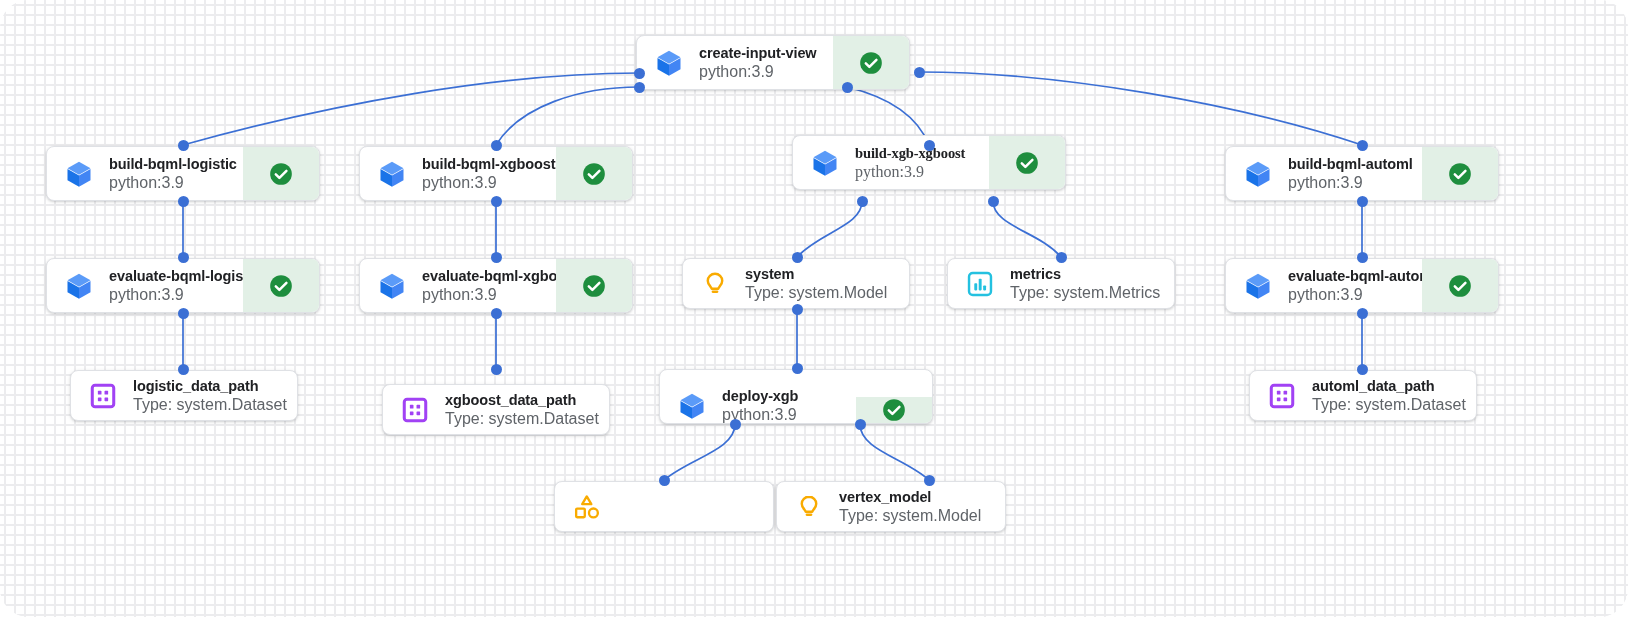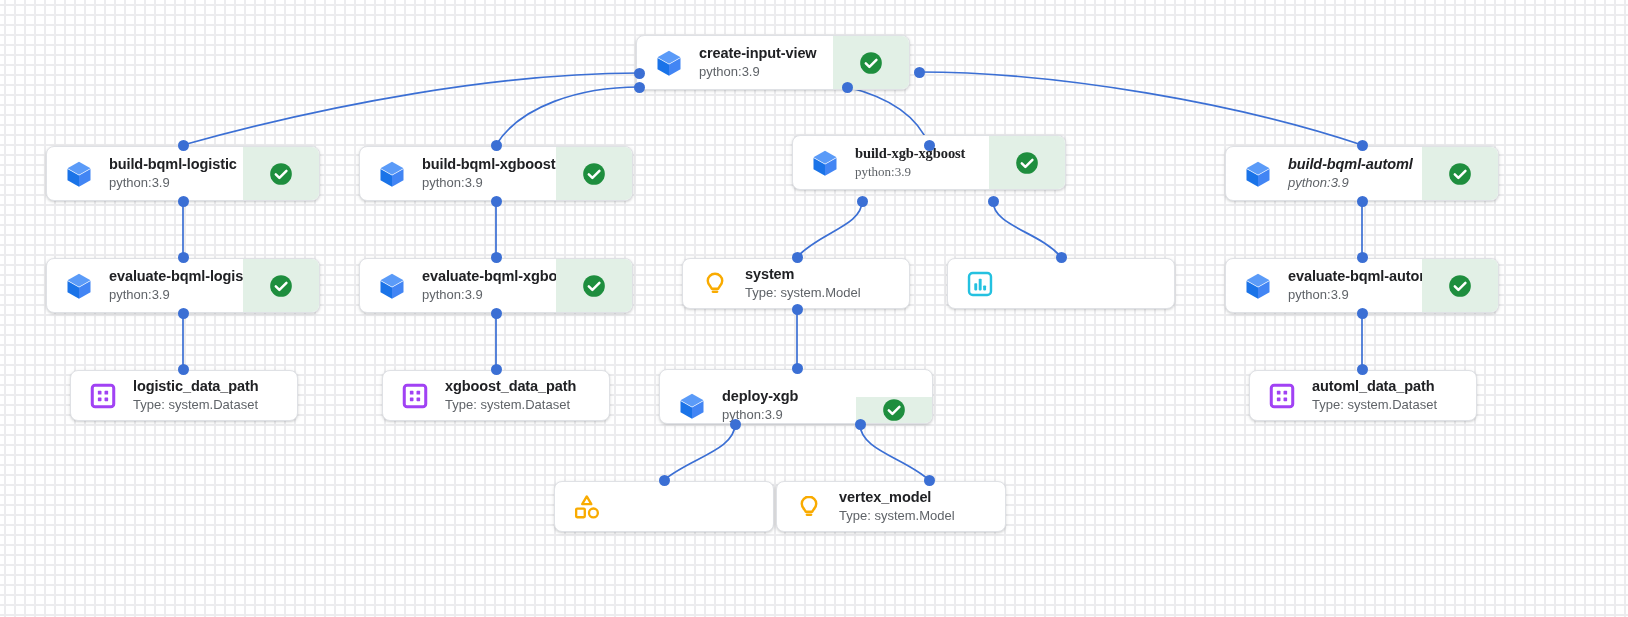--- a/index.html
+++ b/index.html
@@ -12,20 +12,21 @@
     width: 1628px;
     height: 617px;
     overflow: hidden;
     background-color: #ffffff;
     background-image:
       linear-gradient(to right, #dcdde1 1.6px, transparent 1.6px),
       linear-gradient(to bottom, #dcdde1 1.6px, transparent 1.6px);
     background-size: 10px 10px;
     background-position: 4px 4px;
     font-family: "Liberation Sans", sans-serif;
+    border-radius: 29px;
     -webkit-font-smoothing: antialiased;
   }
   
   #grid-veil {
     position: absolute;
     inset: 0;
     background: rgba(255,255,255,0.45);
     pointer-events: none;
   }
   #edge-layer {
@@ -70,21 +71,21 @@
   }
   .node-title {
     font-size: 14.5px;
     font-weight: bold;
     color: #202124;
     line-height: 17px;
     letter-spacing: -0.1px;
     white-space: nowrap;
   }
   .node-sub {
-    font-size: 13px;
+    font-size: 16px;
     color: #5f6368;
     line-height: 16px;
     margin-top: 2px;
     white-space: nowrap;
   }
   .status-panel {
     flex: 0 0 auto;
     width: 76px;
     background: #e2f0e6;
     display: flex;
@@ -210,21 +211,21 @@
         </div>
         <div class="status-panel">
           <span>
             <svg width="26" height="26" viewBox="0 0 24 24" aria-hidden="true">
               <circle cx="12" cy="12" r="10" fill="#1e8e3e"></circle>
               <path d="M7.2 12.3 10.5 15.6 17 9.1" fill="none" stroke="#ffffff" stroke-width="2.3" stroke-linecap="round" stroke-linejoin="round"></path>
             </svg>
           </span>
         </div>
       </div>
-      <div class="node" style="left: 1225px; top: 146px; width: 274px; height: 55px; font-style: italic;">
+      <div class="node" style="left: 1225px; top: 146px; width: 274px; height: 55px;">
         <div class="node-body">
           <span class="node-icon">
             <svg width="30" height="30" viewBox="0 0 24 24" aria-hidden="true">
               <path d="M12 2.2 21.2 7.4 12 12.6 2.8 7.4z" fill="#5b9bf8"></path>
               <path d="M2.8 7.9 12 13.1v9.1L2.8 17z" fill="#1a73e8"></path>
               <path d="M21.2 7.9 12 13.1v9.1L21.2 17z" fill="#4285f4"></path>
             </svg>
           </span>
           <div class="node-text">
             <div class="node-title">build-bqml-automl</div>
@@ -303,20 +304,24 @@
       <div class="node" style="left: 947px; top: 258px; width: 228px; height: 51px;">
         <div class="node-body">
           <span class="node-icon">
             <svg width="28" height="28" viewBox="0 0 24 24" aria-hidden="true">
               <rect x="2.6" y="2.6" width="18.8" height="18.8" rx="3.2" fill="none" stroke="#24c1e0" stroke-width="2.1"></rect>
               <rect x="7.1" y="11.4" width="2.5" height="6.1" rx="0.7" fill="#24c1e0"></rect>
               <rect x="10.9" y="7.4" width="2.5" height="10.1" rx="0.7" fill="#24c1e0"></rect>
               <rect x="14.7" y="13.2" width="2.5" height="4.3" rx="0.7" fill="#24c1e0"></rect>
             </svg>
           </span>
+          <div class="node-text">
+            <div class="node-title">metrics</div>
+            <div class="node-sub">Type: system.Metrics</div>
+          </div>
         </div>
       </div>
       <div class="node" style="left: 1225px; top: 258px; width: 274px; height: 55px;">
         <div class="node-body">
           <span class="node-icon">
             <svg width="30" height="30" viewBox="0 0 24 24" aria-hidden="true">
               <path d="M12 2.2 21.2 7.4 12 12.6 2.8 7.4z" fill="#5b9bf8"></path>
               <path d="M2.8 7.9 12 13.1v9.1L2.8 17z" fill="#1a73e8"></path>
               <path d="M21.2 7.9 12 13.1v9.1L21.2 17z" fill="#4285f4"></path>
             </svg>
@@ -345,21 +350,21 @@
               <rect x="7.6" y="13.3" width="3.1" height="3.1" rx="0.5" fill="#a142f4"></rect>
               <rect x="13.3" y="13.3" width="3.1" height="3.1" rx="0.5" fill="#a142f4"></rect>
             </svg>
           </span>
           <div class="node-text">
             <div class="node-title">logistic_data_path</div>
             <div class="node-sub">Type: system.Dataset</div>
           </div>
         </div>
       </div>
-      <div class="node" style="left: 382px; top: 370px; width: 228px; height: 51px; align-items: center;">
+      <div class="node" style="left: 382px; top: 384px; width: 228px; height: 51px; align-items: center;">
         <div class="node-body">
           <span class="node-icon">
             <svg width="28" height="28" viewBox="0 0 24 24" aria-hidden="true">
               <rect x="2.8" y="2.8" width="18.4" height="18.4" rx="2.4" fill="none" stroke="#a142f4" stroke-width="2.6"></rect>
               <rect x="7.6" y="7.6" width="3.1" height="3.1" rx="0.5" fill="#a142f4"></rect>
               <rect x="13.3" y="7.6" width="3.1" height="3.1" rx="0.5" fill="#a142f4"></rect>
               <rect x="7.6" y="13.3" width="3.1" height="3.1" rx="0.5" fill="#a142f4"></rect>
               <rect x="13.3" y="13.3" width="3.1" height="3.1" rx="0.5" fill="#a142f4"></rect>
             </svg>
           </span>

